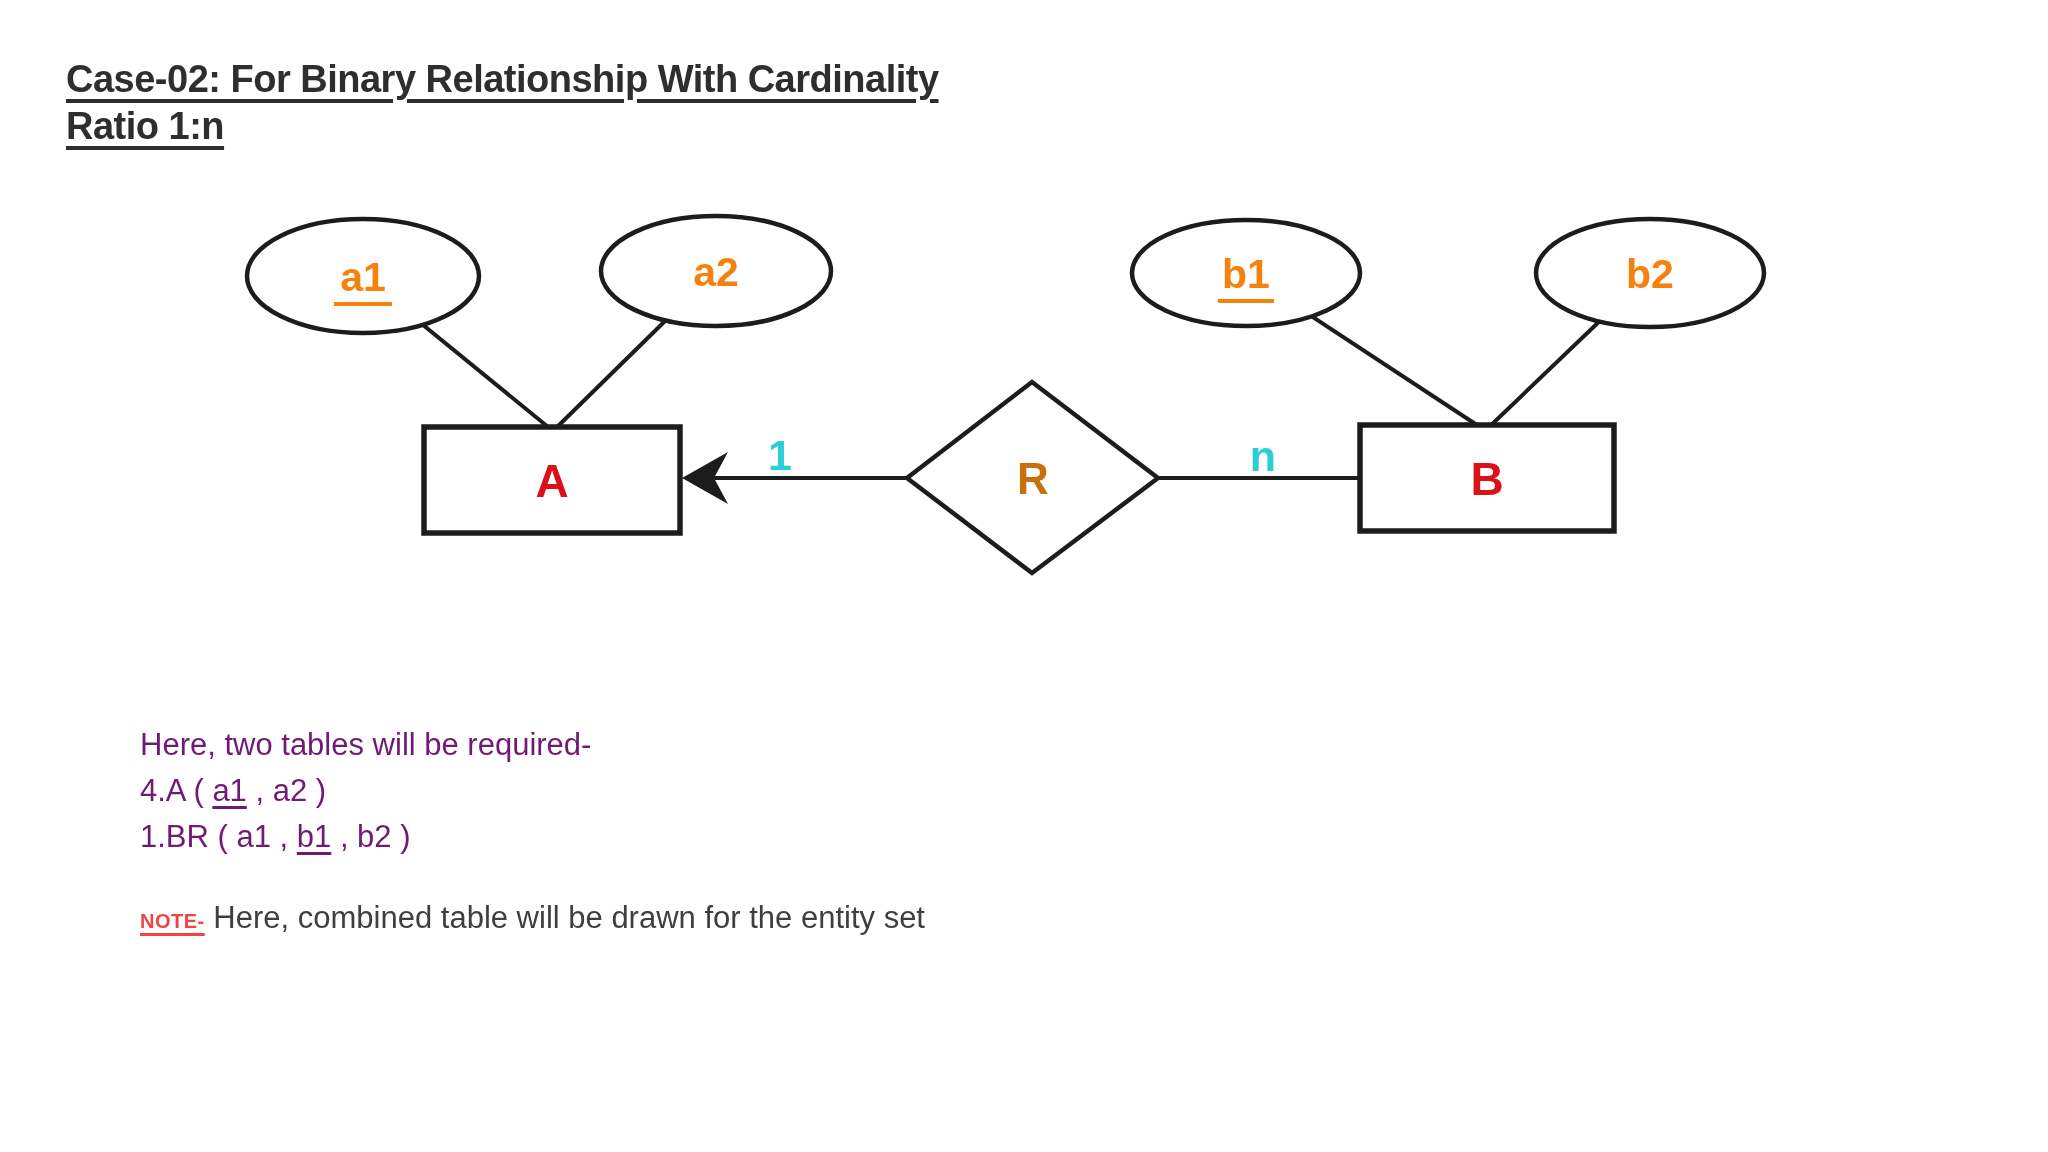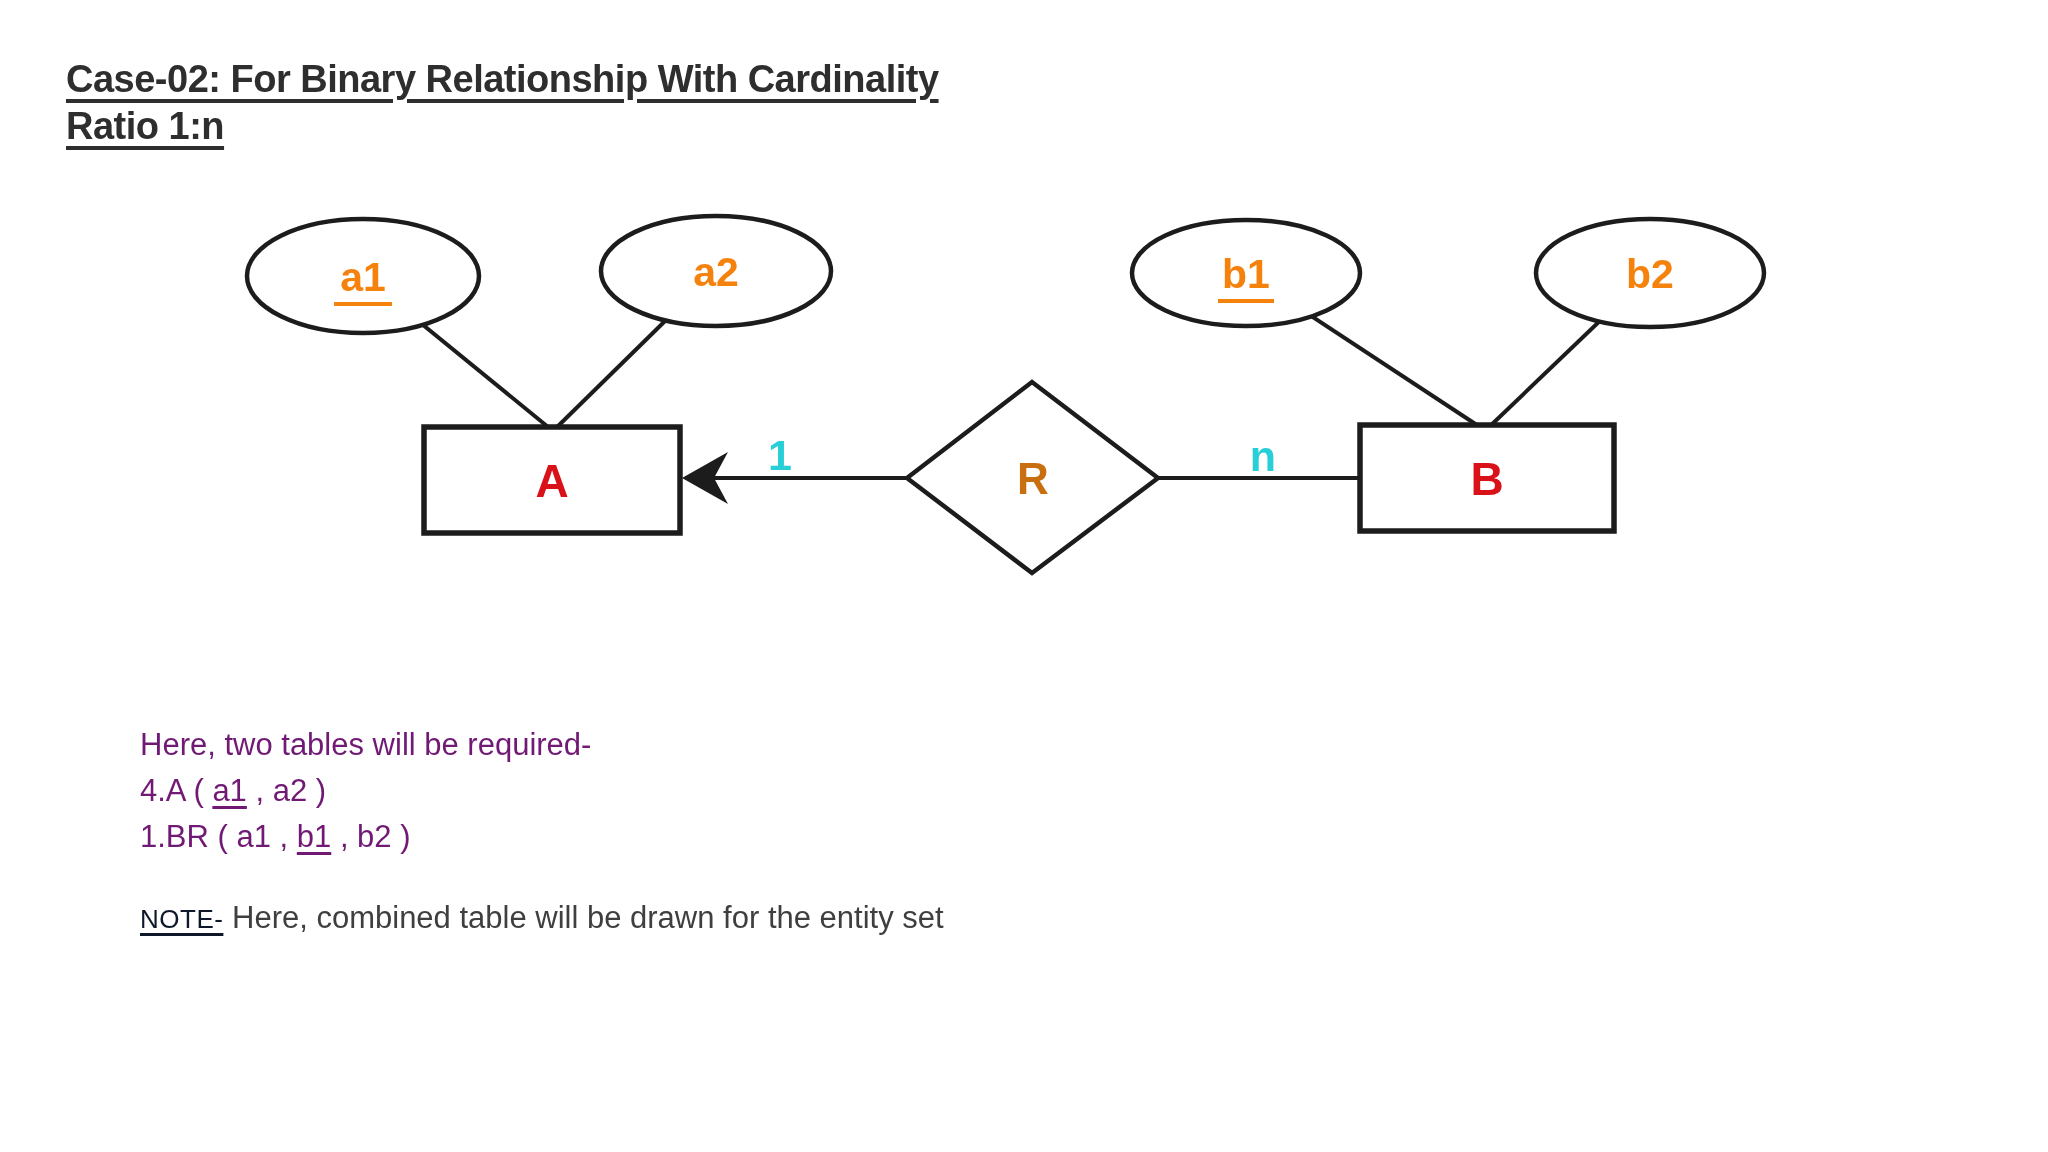--- a/index.html
+++ b/index.html
@@ -68,24 +68,24 @@
   .note-text {
     position: absolute;
     left: 140px;
     top: 894px;
     width: 1060px;
     font-size: 31px;
     line-height: 47px;
     color: #3f3f3f;
   }
   .note-label {
-    font-weight: 400;
-    font-size: 26px;
+    font-weight: 700;
+    font-size: 20px;
     letter-spacing: 0.5px;
-    color: #0f172a;
+    color: #ef4444;
     text-decoration: underline;
     text-decoration-thickness: 3px;
     text-underline-offset: 5px;
   }
 </style>
 </head>
 <body>
 
 <div class="page">
 

